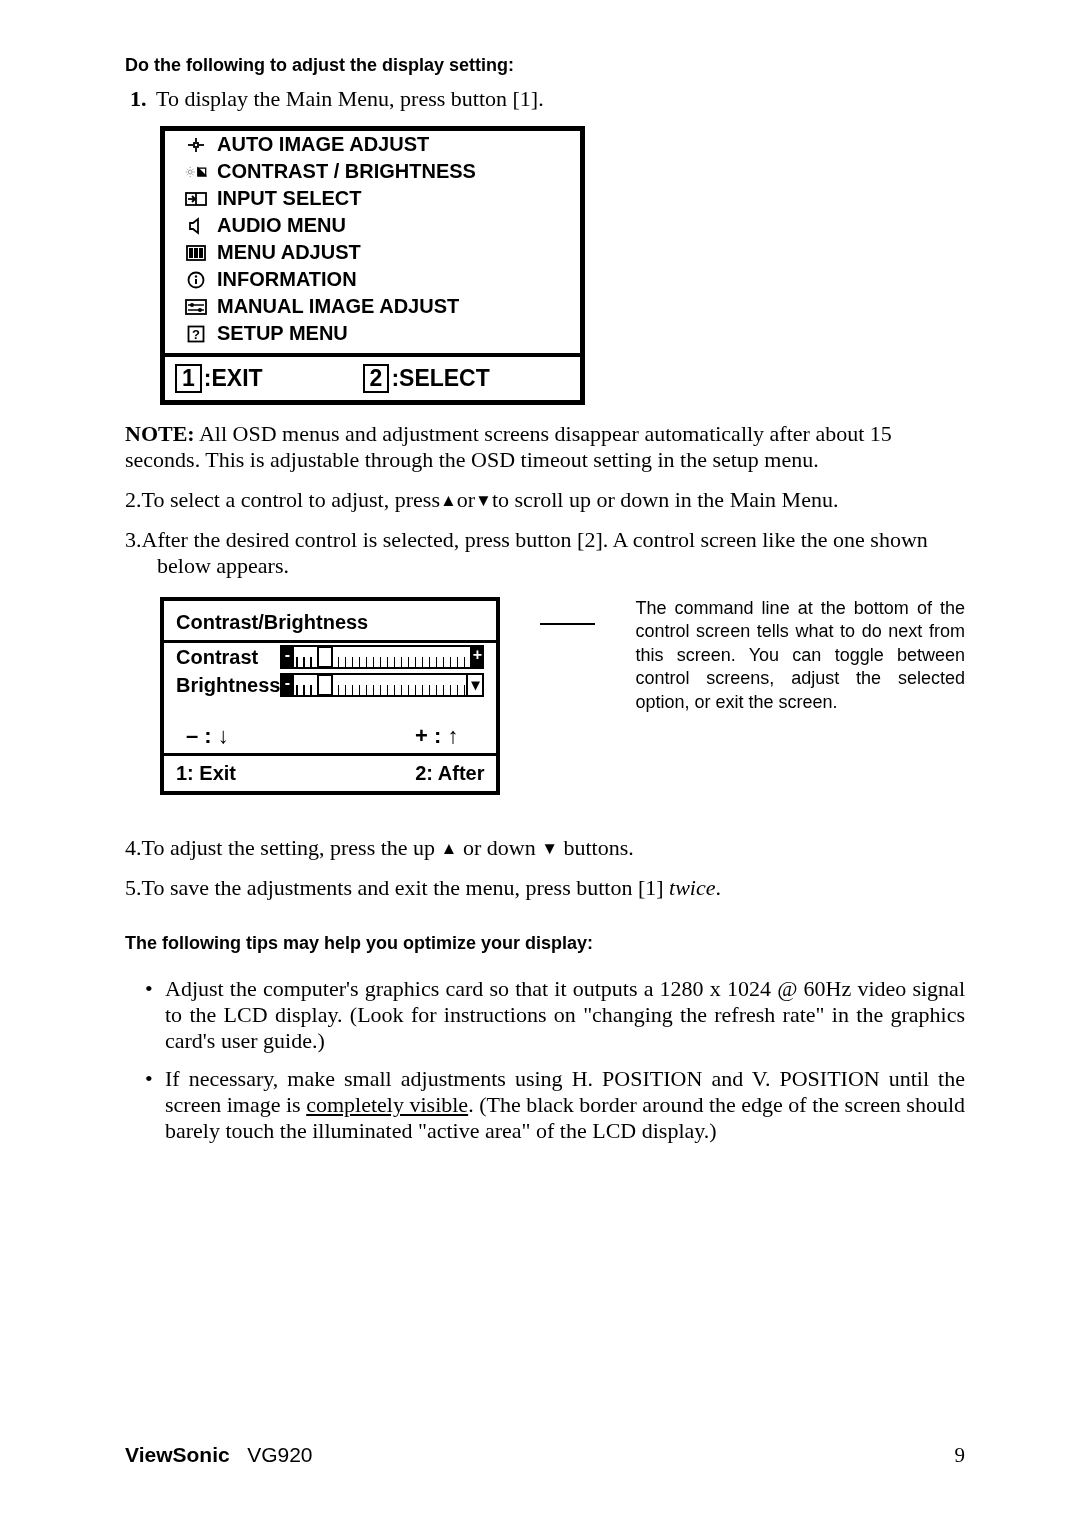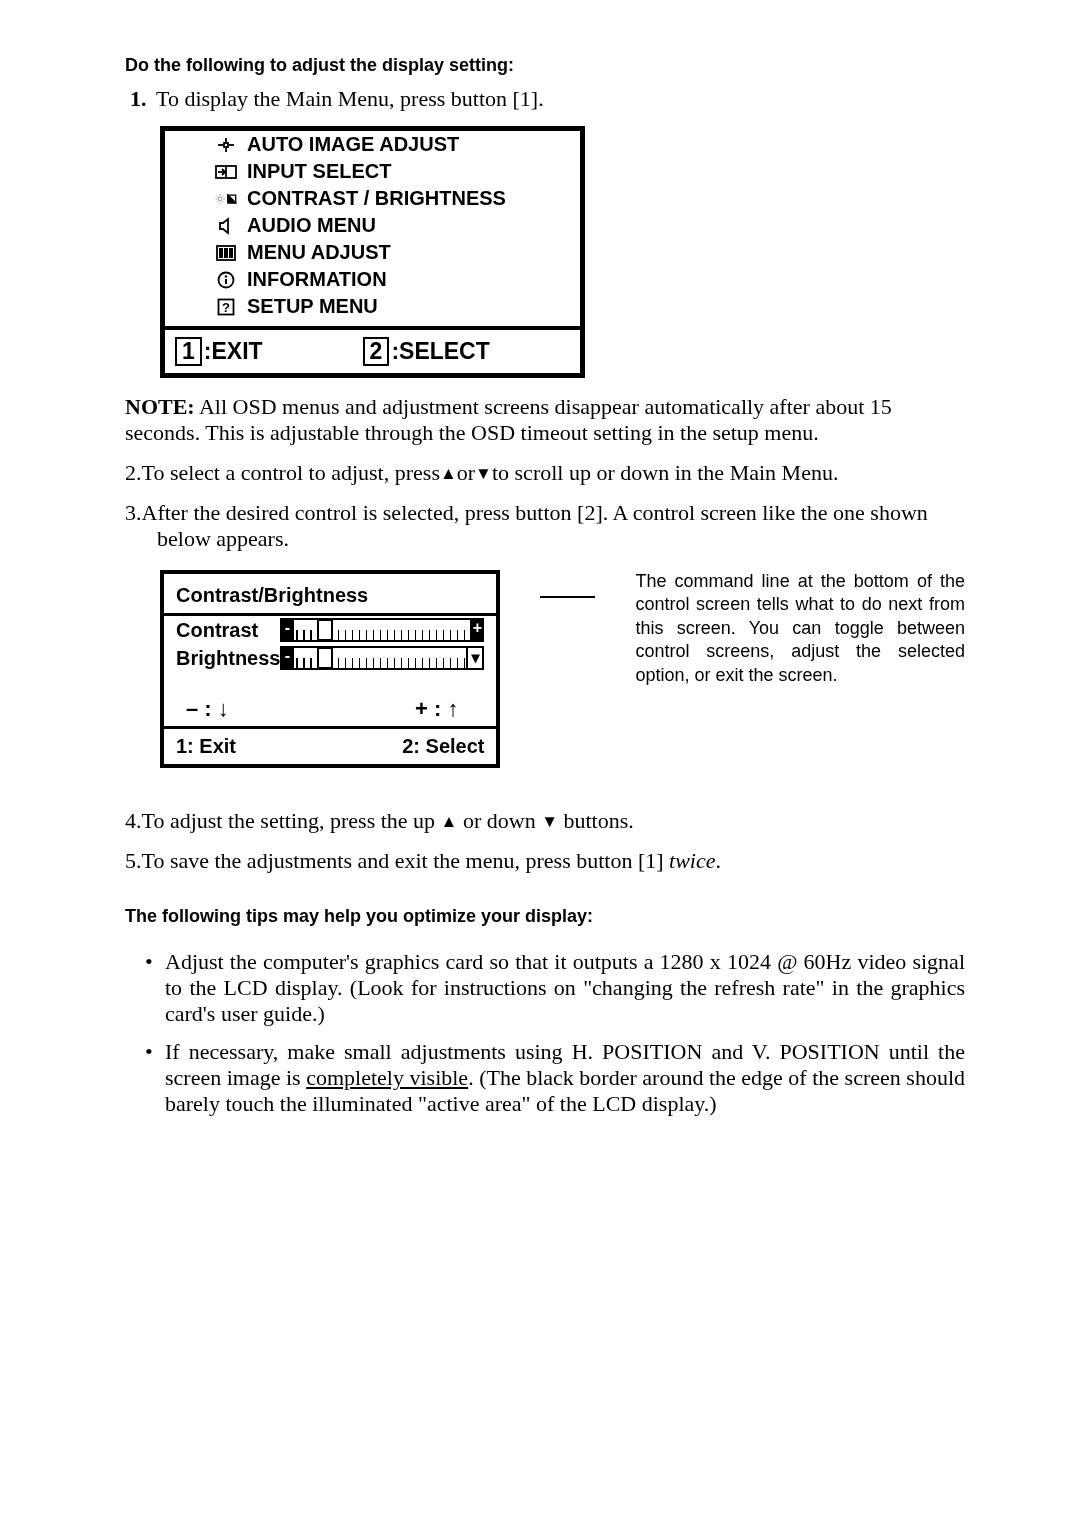--- a/index.html
+++ b/index.html
@@ -32,21 +32,21 @@
   .menu-box {
     border: 5px solid #000;
     width: 415px;
     margin: 12px 0 16px 35px;
     font-family: Arial, Helvetica, sans-serif;
     font-weight: bold;
     font-size: 20px;
     line-height: 1.35;
   }
   .menu-title { padding: 6px 10px 4px 10px; font-size: 21px; }
-  .menu-items { padding: 0 10px 6px 50px; }
+  .menu-items { padding: 0 10px 6px 20px; }
   .menu-item { display: flex; align-items: center; gap: 10px; }
   .menu-item .icon { width: 22px; display: inline-flex; justify-content: center; }
   .menu-footer {
     border-top: 4px solid #000;
     padding: 6px 10px;
     display: flex; gap: 100px;
     font-size: 23px;
   }
   .keybox {
     display: inline-block;
@@ -164,33 +164,20 @@
               <g stroke="#000" stroke-width="1.8" fill="none">
                 <line x1="10" y1="2" x2="10" y2="6"></line>
                 <line x1="10" y1="12" x2="10" y2="16"></line>
                 <line x1="2" y1="9" x2="7" y2="9"></line>
                 <line x1="13" y1="9" x2="18" y2="9"></line>
                 <rect x="8" y="7" width="4" height="4"></rect>
               </g>
             </svg>
         </span>
         <span>AUTO IMAGE ADJUST</span>
-      </div>
-      <div class="menu-item">
-        <span class="icon">
-          <svg width="22" height="16" viewBox="0 0 22 16">
-              <g stroke="#000" stroke-width="1.8" fill="none">
-                <rect x="1" y="2" width="20" height="12"></rect>
-                <line x1="11" y1="2" x2="11" y2="14"></line>
-                <line x1="3" y1="8" x2="9" y2="8"></line>
-                <polyline points="7,5 10,8 7,11"></polyline>
-              </g>
-            </svg>
-        </span>
-        <span>INPUT SELECT</span>
       </div>
       <div class="menu-item">
         <span class="icon">
           <svg width="34" height="18" viewBox="0 0 34 18">
               <g stroke="#888" stroke-width="1.4" fill="none">
                 <circle cx="8" cy="9" r="3"></circle>
                 <line x1="8" y1="1" x2="8" y2="3"></line>
                 <line x1="8" y1="15" x2="8" y2="17"></line>
                 <line x1="1" y1="9" x2="3" y2="9"></line>
                 <line x1="13" y1="9" x2="15" y2="9"></line>
@@ -203,20 +190,33 @@
                 <rect x="20" y="3" width="12" height="12"></rect>
                 <path d="M20 3 L32 15"></path>
                 <path d="M20 3 L20 15 L32 15 Z" fill="#000"></path>
               </g>
             </svg>
         </span>
         <span>CONTRAST / BRIGHTNESS</span>
       </div>
       <div class="menu-item">
         <span class="icon">
+          <svg width="22" height="16" viewBox="0 0 22 16">
+              <g stroke="#000" stroke-width="1.8" fill="none">
+                <rect x="1" y="2" width="20" height="12"></rect>
+                <line x1="11" y1="2" x2="11" y2="14"></line>
+                <line x1="3" y1="8" x2="9" y2="8"></line>
+                <polyline points="7,5 10,8 7,11"></polyline>
+              </g>
+            </svg>
+        </span>
+        <span>INPUT SELECT</span>
+      </div>
+      <div class="menu-item">
+        <span class="icon">
           <svg width="18" height="18" viewBox="0 0 18 18">
               <path d="M3 6 H6 L11 2 V16 L6 12 H3 Z" fill="none" stroke="#000" stroke-width="1.8"></path>
             </svg>
         </span>
         <span>AUDIO MENU</span>
       </div>
       <div class="menu-item">
         <span class="icon">
           <svg width="20" height="16" viewBox="0 0 20 16">
               <rect x="1" y="1" width="18" height="14" fill="none" stroke="#000" stroke-width="1.8"></rect>
@@ -229,20 +229,32 @@
       </div>
       <div class="menu-item">
         <span class="icon">
           <svg width="18" height="18" viewBox="0 0 18 18">
               <circle cx="9" cy="9" r="7.5" fill="none" stroke="#000" stroke-width="1.8"></circle>
               <circle cx="9" cy="5.5" r="1.2" fill="#000"></circle>
               <rect x="8" y="8" width="2" height="5" fill="#000"></rect>
             </svg>
         </span>
         <span>INFORMATION</span>
+      </div>
+      <div class="menu-item">
+        <span class="icon">
+          <svg width="22" height="16" viewBox="0 0 22 16">
+              <rect x="1" y="1" width="20" height="14" fill="none" stroke="#000" stroke-width="1.8"></rect>
+              <circle cx="7" cy="6" r="2" fill="#000"></circle>
+              <line x1="3" y1="6" x2="19" y2="6" stroke="#000" stroke-width="1.5"></line>
+              <circle cx="15" cy="11" r="2" fill="#000"></circle>
+              <line x1="3" y1="11" x2="19" y2="11" stroke="#000" stroke-width="1.5"></line>
+            </svg>
+        </span>
+        <span>MANUAL IMAGE ADJUST</span>
       </div>
       <div class="menu-item">
         <span class="icon">
           <svg width="18" height="18" viewBox="0 0 18 18">
               <rect x="1.5" y="1.5" width="15" height="15" fill="none" stroke="#000" stroke-width="1.8"></rect>
               <text x="9" y="13.5" text-anchor="middle" font-family="Arial" font-size="13" font-weight="bold">?</text>
             </svg>
         </span>
         <span>SETUP MENU</span>
       </div>
@@ -287,21 +299,21 @@
             <span class="plus" style="background:#fff;color:#000;border:2px solid #000;left:auto;right:-2px;">▾</span>
           </span>
         </div>
         <div class="cb-arrows">
           <span>– : ↓</span>
           <span>+ : ↑</span>
         </div>
       </div>
       <div class="cb-footer">
         <span>1: Exit</span>
-        <span>2: Select</span>
+        <span>2: After</span>
       </div>
     </div>
     <div class="lead-line"></div>
     <div class="caption">The command line at the bottom of the control screen tells what to do next from this screen. You can toggle between control screens, adjust the selected option, or exit the screen.</div>
   </div>
 
   <div style="height:24px;"></div>
 
   <div class="body-p indent-after-num">
     <span class="num">4.</span><span>To adjust the setting, press the up </span><span class="tri">▲</span><span> or down </span><span class="tri">▼</span><span> buttons.</span>
@@ -313,14 +325,20 @@
 
   <div class="h" style="margin-top:32px;">The following tips may help you optimize your display:</div>
 
   <ul class="bullet-list">
     <li><span>Adjust the computer's graphics card so that it outputs a 1280 x 1024 @ 60Hz video signal to the LCD display. (Look for instructions on "changing the refresh rate" in the graphics card's user guide.)</span></li>
     <li class="justify">
       <span>If necessary, make small adjustments using H. POSITION and V. POSITION until the screen image is </span><span class="underline">completely visible</span><span>. (The black border around the edge of the screen should barely touch the illuminated "active area" of the LCD display.)</span>
     </li>
   </ul>
 
+  <div class="footer">
+    <span class="left">
+      <strong>ViewSonic</strong>&nbsp;&nbsp;&nbsp;<span style="font-weight:normal;">VG920</span>
+    </span>
+    <span>9</span>
+  </div>
 
 </div>
 
 </body></html>

